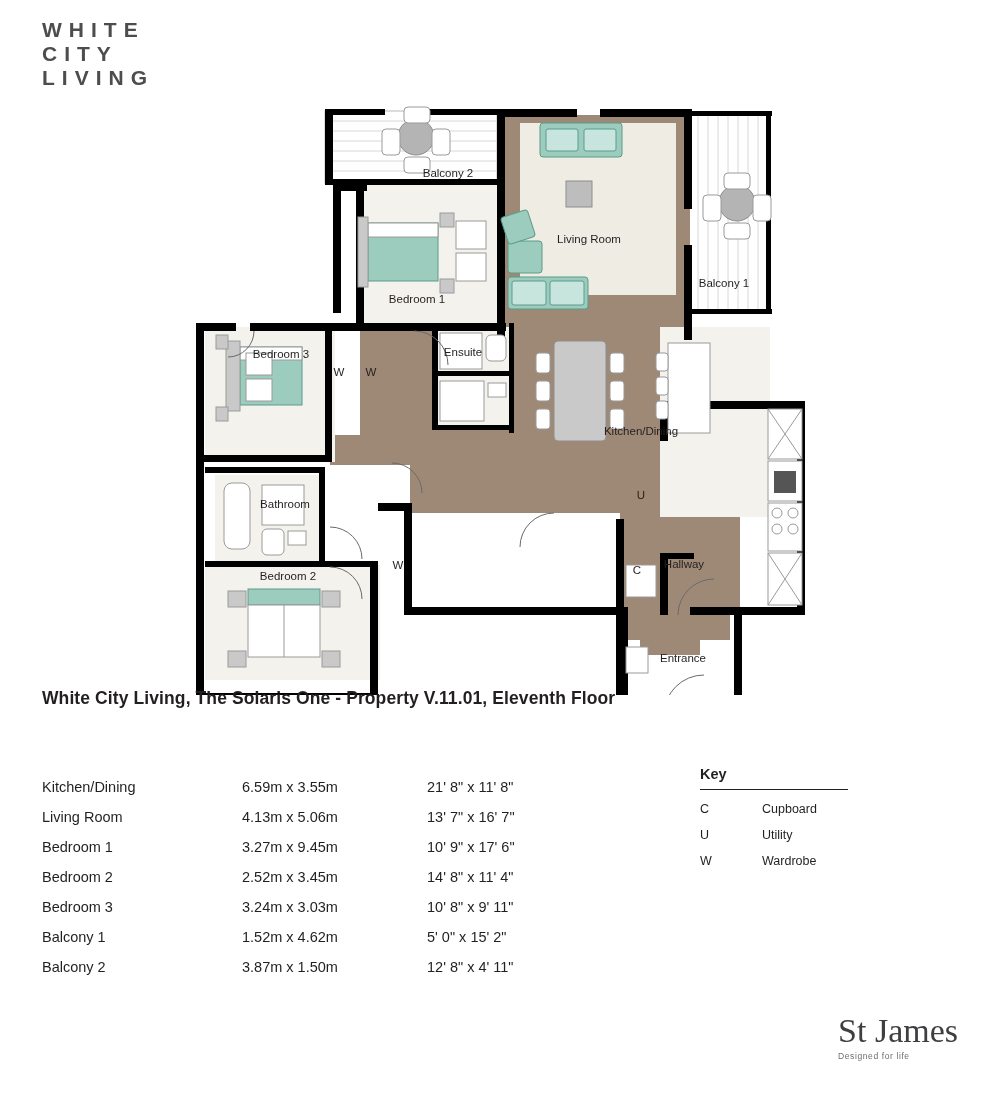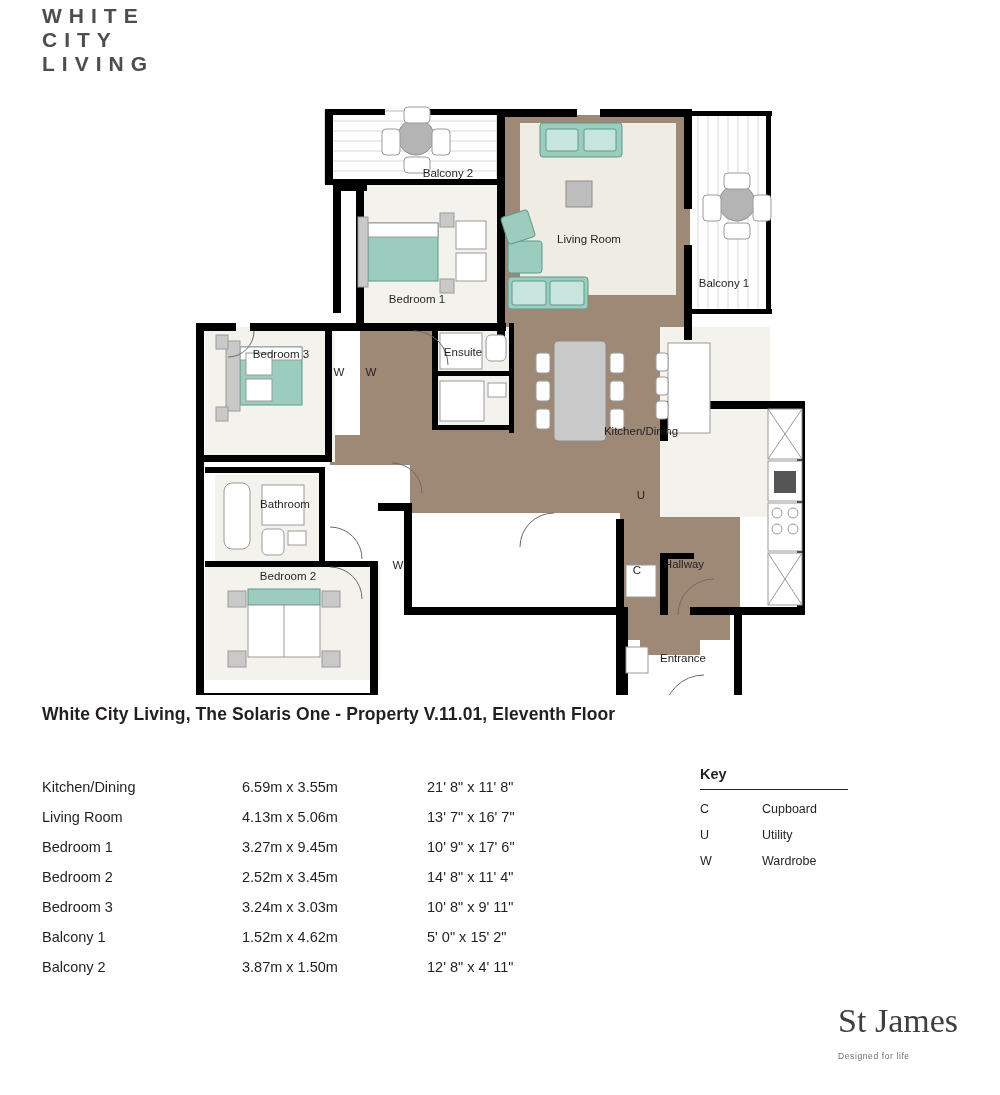--- a/index.html
+++ b/index.html
@@ -13,21 +13,21 @@
     position: relative;
     font-family: "Liberation Sans", sans-serif;
     color: #231f20;
     overflow: hidden;
   }
 
   
   #logo {
     position: absolute;
     left: 42px;
-    top: 4px;
+    top: 18px;
     width: 180px;
   }
   #logo .logo-line {
     font-family: "Liberation Sans", sans-serif;
     font-weight: bold;
     font-size: 21px;
     letter-spacing: 7px;
     color: #4d4d4f;
     line-height: 24px;
   }
@@ -45,21 +45,21 @@
   .rlabel {
     font-family: "Liberation Sans", sans-serif;
     font-size: 11.5px;
     fill: #231f20;
   }
 
   
   #plan-title {
     position: absolute;
     left: 42px;
-    top: 704px;
+    top: 688px;
     font-size: 17.5px;
     font-weight: bold;
     color: #231f20;
     letter-spacing: 0.1px;
   }
 
   
   #dimensions {
     position: absolute;
     left: 42px;
@@ -123,21 +123,21 @@
     font-family: "Liberation Serif", serif;
     font-size: 34px;
     color: #3f3f41;
     line-height: 36px;
   }
   #stjames .sj-tag {
     font-family: "Liberation Sans", sans-serif;
     font-size: 8.5px;
     color: #6d6e70;
     letter-spacing: 0.6px;
-    margin-top: 12px;
+    margin-top: 2px;
   }
 </style>
 </head>
 <body>
 
 <div id="logo">
   <div class="logo-line">WHITE</div>
   <div class="logo-line">CITY</div>
   <div class="logo-line">LIVING</div>
 </div>

